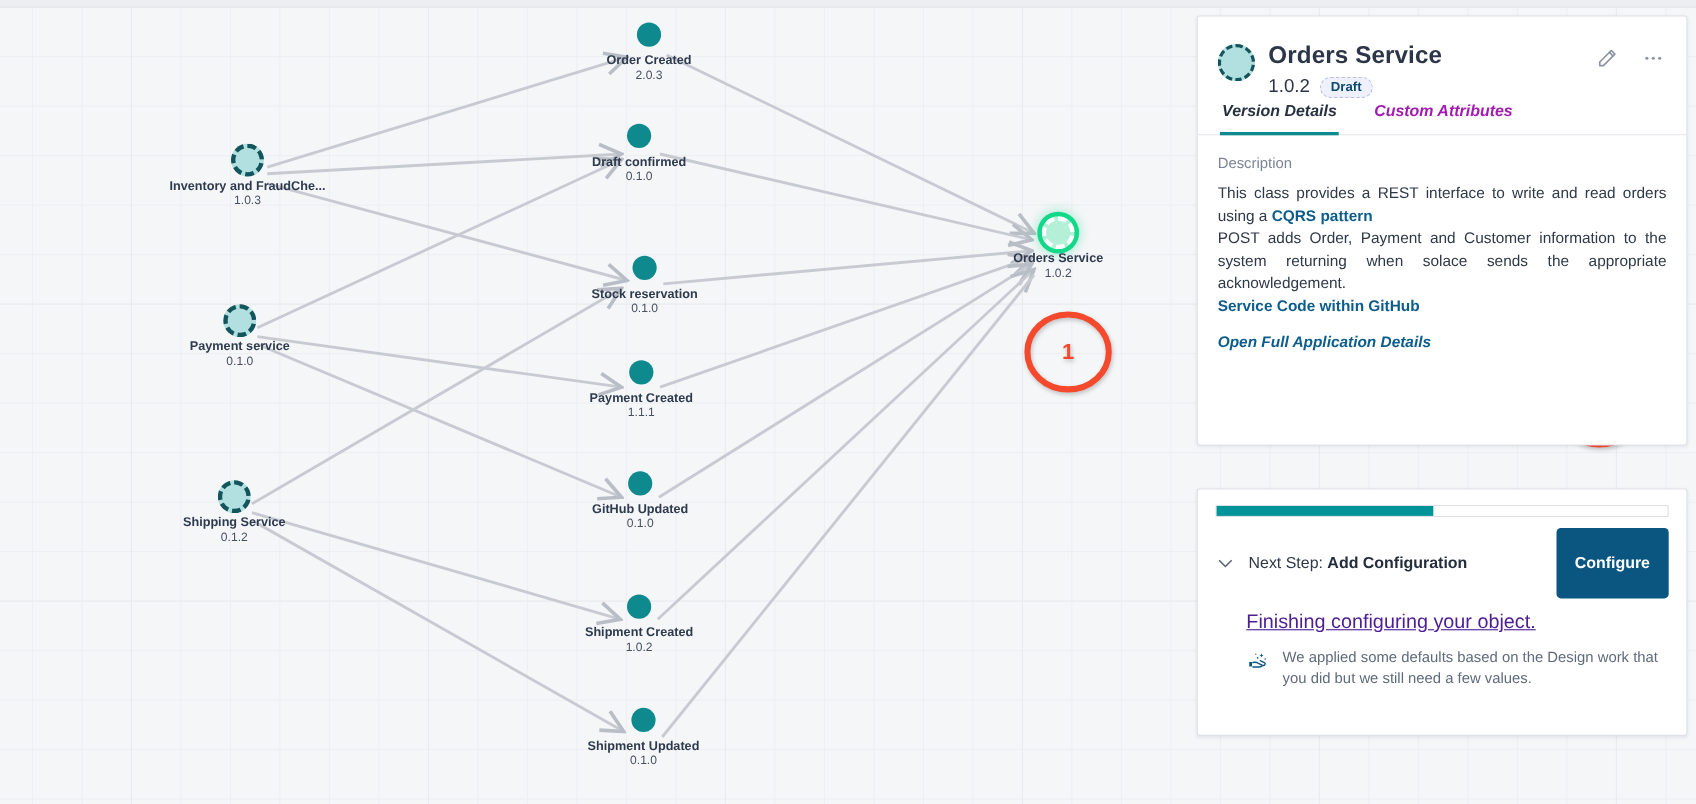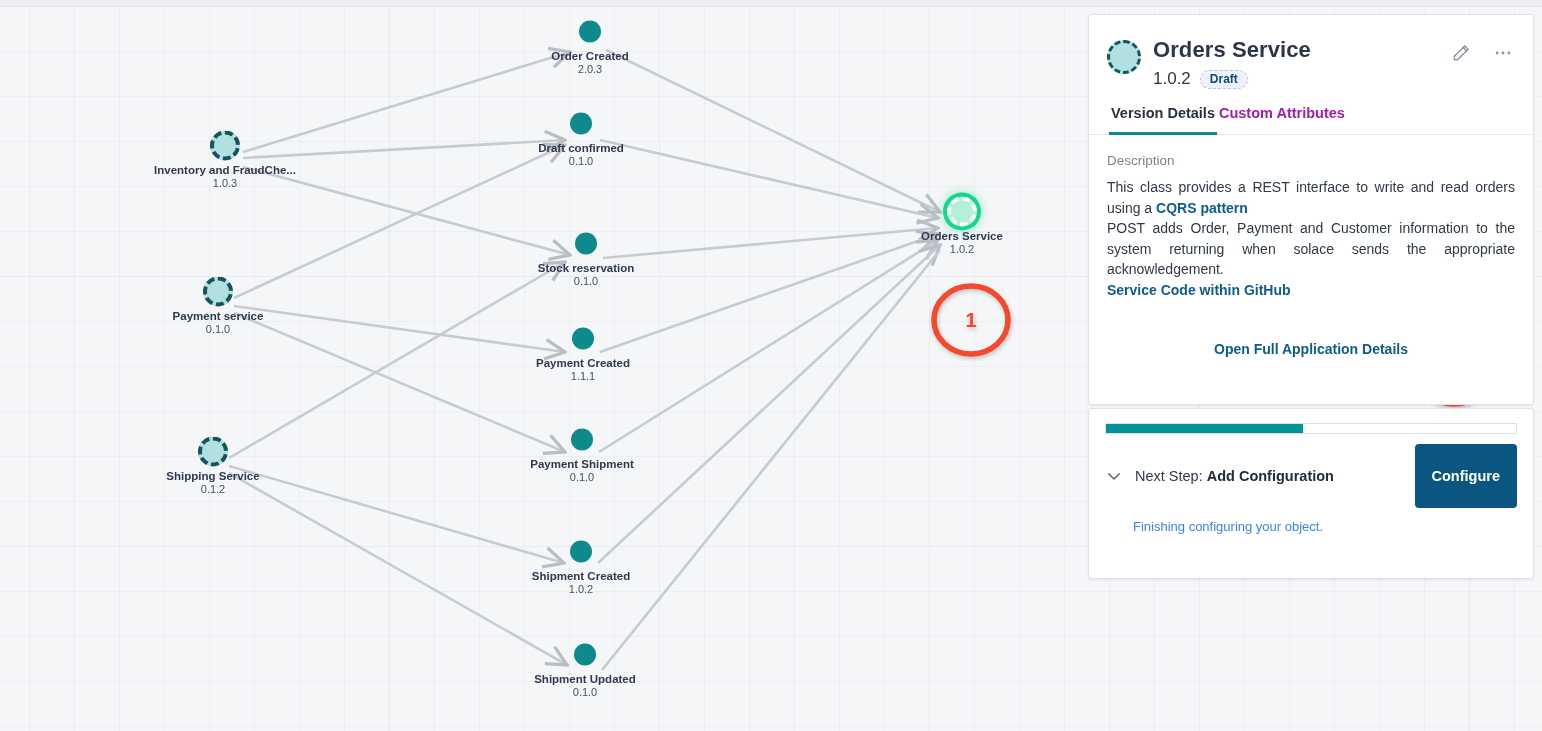--- a/index.html
+++ b/index.html
@@ -58,67 +58,67 @@
     filter: drop-shadow(1px 2px 2px rgba(0,0,0,.22));
   }
   .annot span { position:relative; z-index:2; }
 
   
   .panel {
     position: absolute; background: #fff; border: 1px solid #dfe2e7;
     border-radius: 3px; box-shadow: 0 1px 3px rgba(20,30,50,.07);
   }
   #details-panel { left: 1088px; top: 14px; width: 446px; height: 391px; }
-  #next-panel    { left: 1088px; top: 408px; width: 446px; height: 171px; }
+  #next-panel    { left: 1088px; top: 444px; width: 446px; height: 225px; }
 
   .pnl-head { display: flex; align-items: flex-start; padding: 22px 20px 0 18px; }
   .head-icon { width: 34px; height: 34px; border-radius: 50%;
                background:#b2dfdf; border: 3px dashed #12555c; flex: none;
                margin-top: 3px; }
   .head-text { margin-left: 12px; flex: 1 1 auto; }
   .head-title { font-size: 22px; font-weight: 700; color: #2c3648; letter-spacing:.1px;}
   .head-sub { margin-top: 6px; display: flex; align-items: center; gap: 9px; }
   .head-ver { font-size: 17px; color: #2c3648; }
   .badge {
     font-size: 12px; font-weight: 700; color: #0c4a6e;
     background: #eef0fb; border: 1.5px dashed #b9bee2;
     border-radius: 11px; padding: 1px 9px 2px;
   }
   .head-actions { display:flex; align-items:center; gap: 22px; padding-top: 6px; }
   .ico-btn { color: #8b93a3; cursor: pointer; line-height: 0; }
 
-  .tabs { display: flex; padding: 0 20px; margin-top: 12px;
-          border-bottom: 1px solid #e4e7eb; }
+  .tabs { display: flex; gap: 30px; padding: 0 20px; margin-top: 0;
+          border-bottom: 1px solid #e4e7eb; font-style: italic; }
   .tab { font-size: 14.5px; font-weight: 700; color: #a21caf;
          padding: 4px 2px 11px; cursor: pointer; border-bottom: 3px solid transparent;
          margin-bottom: -1px; }
   .tab.active { color: #27313f; border-bottom-color: #0e8a8f; }
 
   .pnl-body { padding: 18px 18px 0; }
   .lbl { font-size: 13.5px; color: #7b8494; margin-bottom: 9px; }
   .desc { font-size: 14px; color: #2f3947; line-height: 20.5px; text-align: justify; }
   .lnk { color: #0c5c8c; font-weight: 700; text-decoration: none; cursor: pointer; }
-  .open-full { text-align: center; margin-top: 40px; }
+  .open-full { text-align: left; margin-top: 14px; font-style: italic; }
   .open-full a { font-size: 14px; font-weight: 700; color: #0c5c8c;
                  text-decoration: none; cursor: pointer; }
 
   
   .bar-track { margin: 14px 16px 0; height: 11px; background: #fff;
                border: 1px solid #dcdfe4; border-radius: 1px; }
   .bar-fill { height: 100%; background: #009398; }
   .step-row { display: flex; align-items: center; padding: 10px 16px 0; }
   .chev { color:#5a6578; cursor:pointer; line-height:0; margin-right:12px; }
   .step-lbl { font-size: 14.5px; color: #2f3947; }
   .step-lbl b { font-weight: 700; color:#232d3c; margin-left: 4px;}
   .cfg-btn {
     margin-left: auto; background: #0b5681; color: #fff; border: none;
     font-family: inherit; font-size: 14.5px; font-weight: 700;
     padding: 24px 17px; border-radius: 4px; cursor: pointer;
   }
-  .step-sub { font-size: 13px; color: #3b82f6; padding: 11px 16px 0 44px; }
+  .step-sub { font-size: 18px; color: #4c1d95; padding: 11px 16px 0 44px; text-decoration: underline; }
   .hint { display: flex; gap: 11px; padding: 12px 20px 0 44px; }
   .hint-ico { flex: none; color:#0b5681; line-height:0; margin-top:3px;}
   .hint-txt { font-size: 13.5px; color: #5f6a7b; line-height: 19px; }
 </style>
 </head>
 <body>
 
 <div id="app">
 
   <div id="canvas">
@@ -203,21 +203,21 @@
           <div class="dot-wrap">
             <div class="evt-dot"></div>
           </div>
           <div class="nm">Payment Created</div>
           <div class="ver">1.1.1</div>
         </div>
         <div class="node" style="left: 582px; top: 453px;">
           <div class="dot-wrap">
             <div class="evt-dot"></div>
           </div>
-          <div class="nm">Payment Shipment</div>
+          <div class="nm">GitHub Updated</div>
           <div class="ver">0.1.0</div>
         </div>
         <div class="node" style="left: 581px; top: 565px;">
           <div class="dot-wrap">
             <div class="evt-dot"></div>
           </div>
           <div class="nm">Shipment Created</div>
           <div class="ver">1.0.2</div>
         </div>
         <div class="node" style="left: 585px; top: 668px;">
@@ -305,14 +305,28 @@
         <svg width="18" height="18" viewBox="0 0 24 24" fill="none" stroke="currentColor" stroke-width="2" stroke-linecap="round" stroke-linejoin="round">
           <path d="M5 9l7 7 7-7"></path>
         </svg>
       </span>
       <span class="step-lbl">
         <span>Next Step:</span><b>Add Configuration</b>
       </span>
       <button class="cfg-btn">Configure</button>
     </div>
     <div class="step-sub">Finishing configuring your object.</div>
+    <div class="hint">
+      <span class="hint-ico">
+        <svg width="22" height="20" viewBox="0 0 24 24" fill="none" stroke="currentColor" stroke-width="1.5" stroke-linecap="round" stroke-linejoin="round">
+          <path d="M2 13h3v5H2z" fill="currentColor" stroke="none"></path>
+          <path d="M6 13.5c2.5-.6 4-.3 5.5.6l4.5 2.4c1.3.6 2.6.2 3.2-.9.4-.8.1-1.6-.8-2l-4.4-2"></path>
+          <path d="M6 18.5h6.5c1.4 0 2.6-.5 3.6-1.3"></path>
+          <path d="M15.4 3.6l.6 1.6 1.6.6-1.6.6-.6 1.6-.6-1.6-1.6-.6 1.6-.6z" fill="currentColor" stroke="none"></path>
+          <circle cx="11.2" cy="8.4" r=".95" fill="currentColor" stroke="none"></circle>
+          <circle cx="19.4" cy="9.6" r=".8" fill="currentColor" stroke="none"></circle>
+          <circle cx="9.2" cy="4.4" r=".7" fill="currentColor" stroke="none"></circle>
+        </svg>
+      </span>
+      <span class="hint-txt">We applied some defaults based on the Design work that you did but we still need a few values.</span>
+    </div>
   </div>
 </div>
 
 </body></html>

